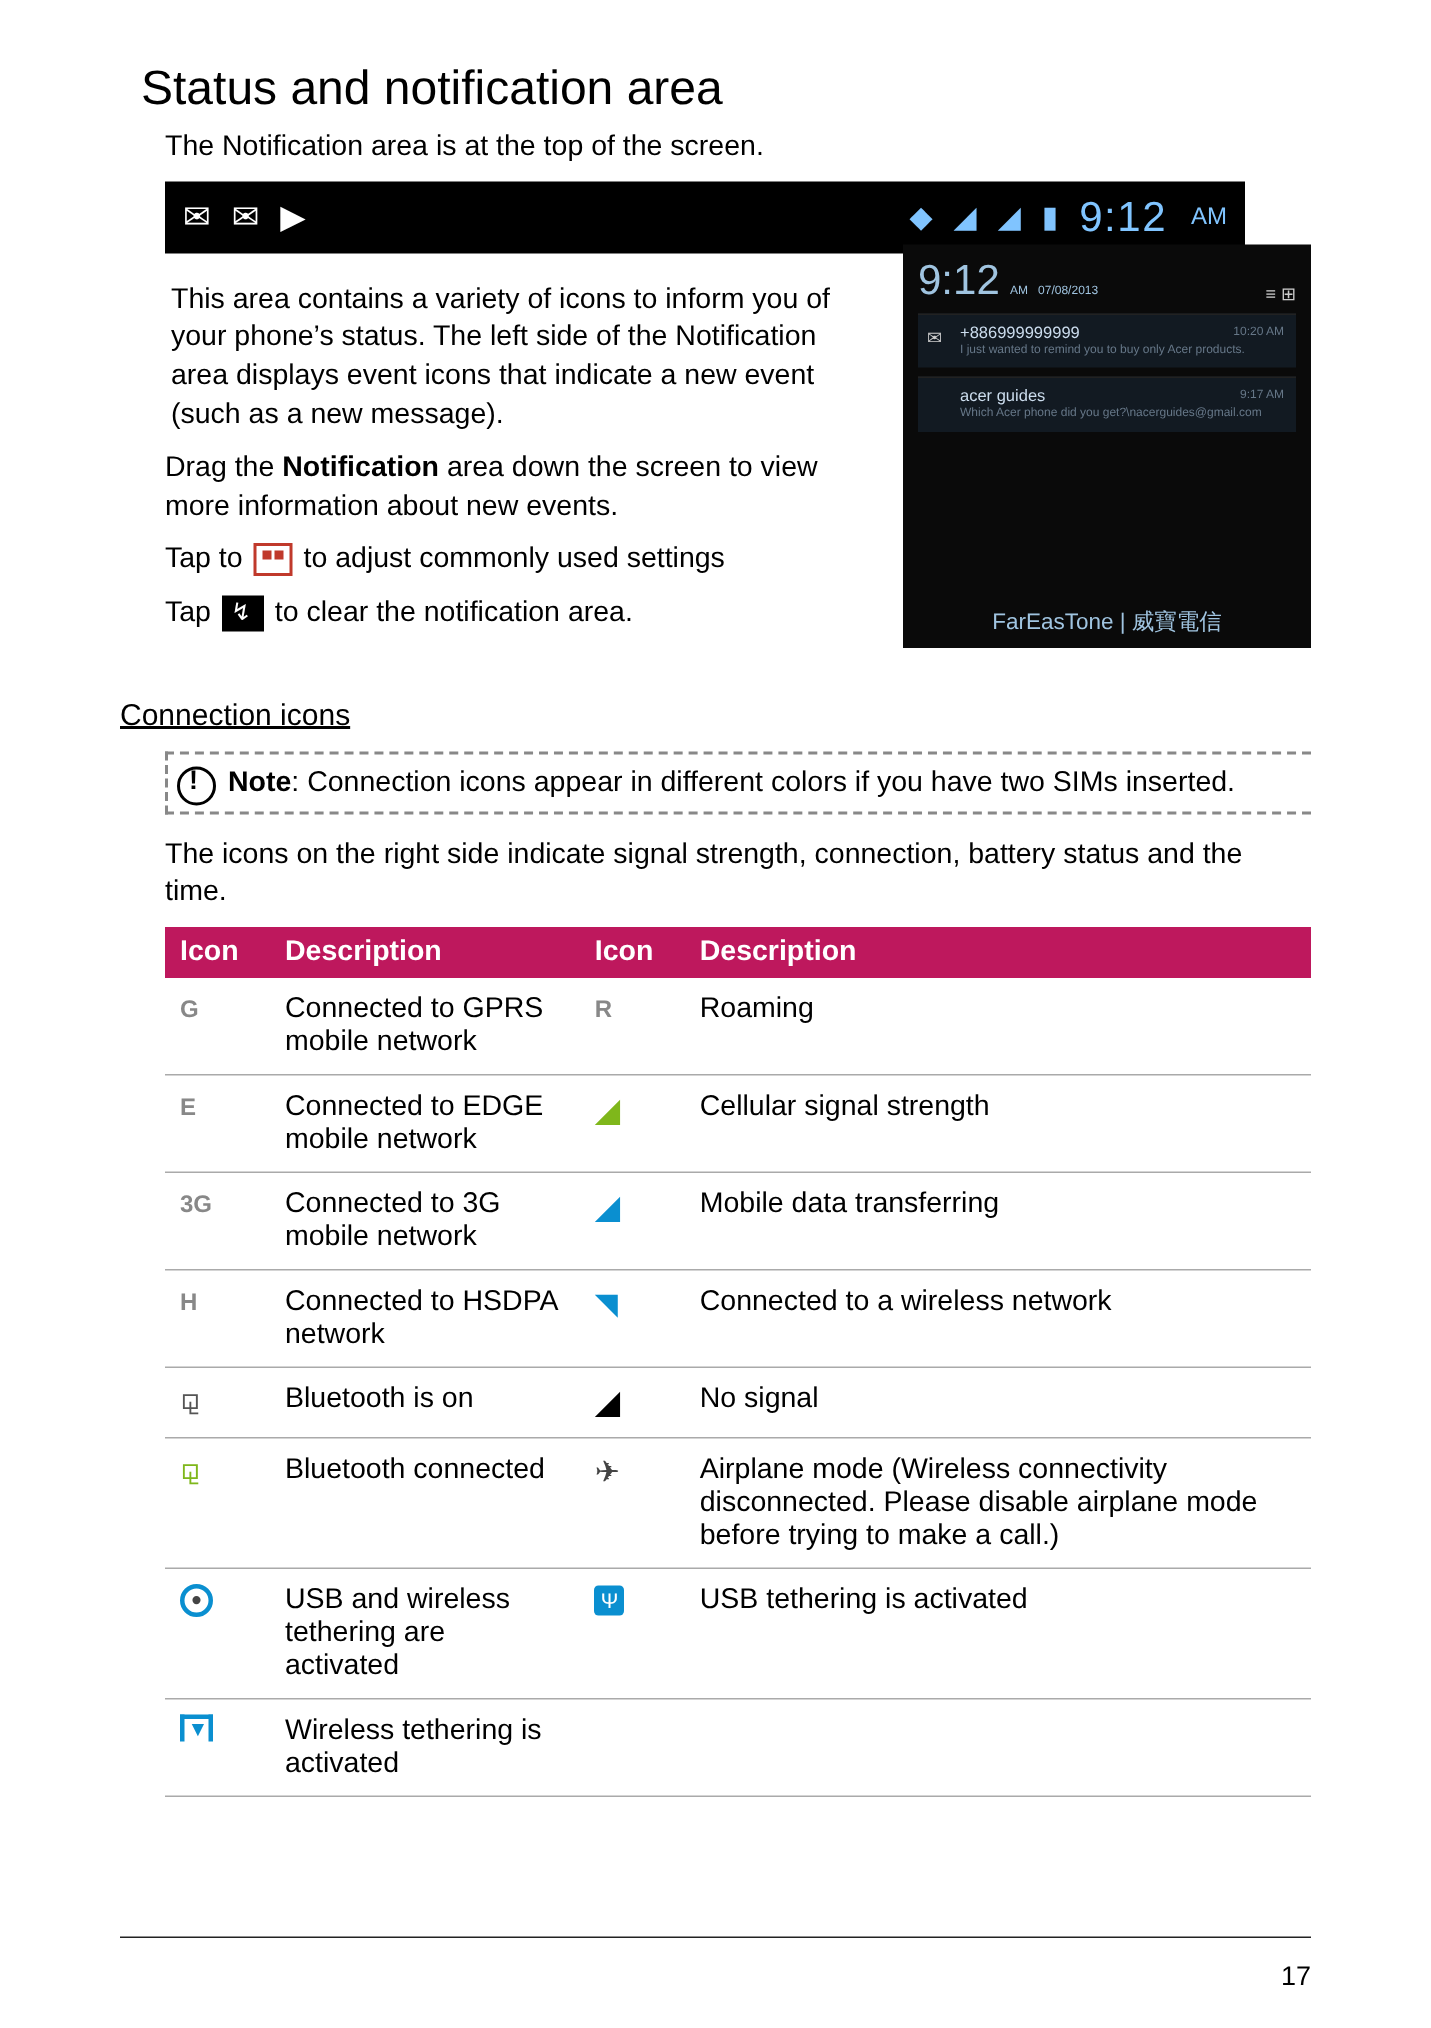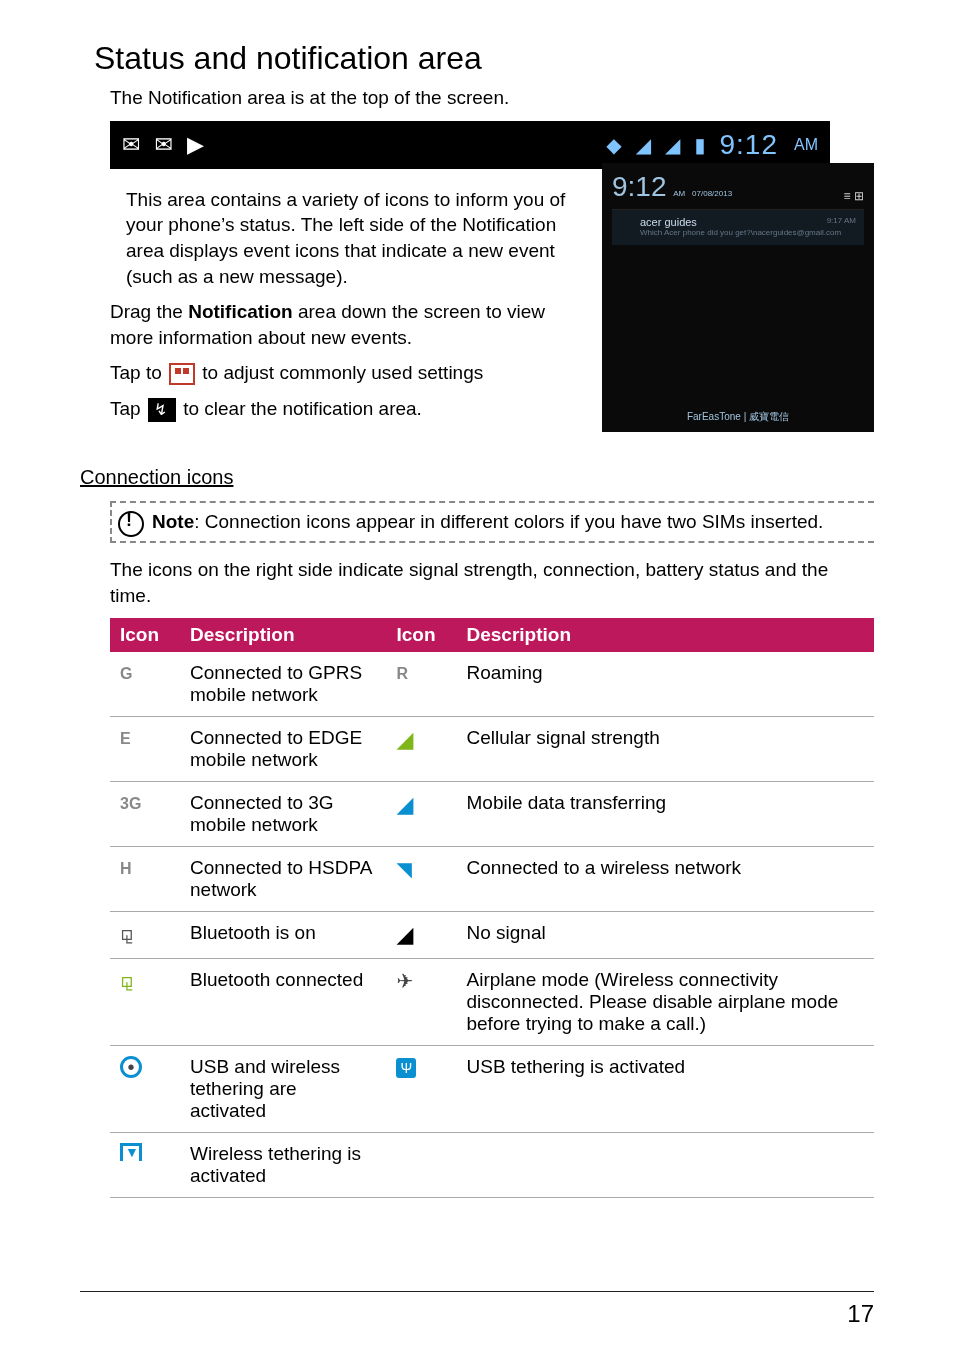--- a/index.html
+++ b/index.html
@@ -50,21 +50,21 @@
     margin-top:-18px;
   }
   .np-head { display:flex; justify-content:space-between; align-items:flex-end; }
   .np-time-big { font-size:28px; color:#a0c4e0; }
   .np-date { font-size:8px; color:#a0c4e0; margin-left:4px; }
   .np-item { border-top:1px solid #222; background:#121a22; padding:6px 8px 8px 28px; margin-top:6px; position:relative; }
   .np-item.first::before { content:"\2709"; position:absolute; left:6px; top:8px; color:#ccc; font-size:12px; }
   .np-title { color:#cde; font-size:11px; }
   .np-sub { color:#678; font-size:8px; line-height:1.2; }
   .np-ts { position:absolute; right:8px; top:6px; color:#678; font-size:8px; }
-  .np-foot { position:absolute; bottom:8px; left:0; right:0; text-align:center; font-size:10px; color:#a0c4e0; }
+  .np-foot { position:absolute; bottom:8px; left:0; right:0; text-align:center; font-size:15px; color:#a0c4e0; }
   .inline-icon {
     display:inline-block; vertical-align:middle; width:28px; height:24px; background:#000; margin:0 2px;
     position:relative;
   }
   .inline-icon.clear::after { content:"\21AF"; color:#fff; position:absolute; left:6px; top:1px; font-size:16px; }
   .inline-icon.settings {
     background:transparent; border:2px solid #c0392b; width:26px; height:22px;
   }
   .inline-icon.settings::before { content:""; position:absolute; left:4px; top:3px; width:6px; height:6px; background:#c0392b; }
   .inline-icon.settings::after { content:""; position:absolute; right:4px; top:3px; width:6px; height:6px; background:#c0392b; }
@@ -123,21 +123,21 @@
   .glyph-sig { color:#7fb71b; font-size:22px; }
   .glyph-sigx { color:#0a8fd0; font-size:22px; }
   .glyph-wifi { color:#0a8fd0; font-size:20px; }
   .glyph-nos { color:#000; font-size:22px; }
   .glyph-plane { color:#444; font-size:20px; }
   .glyph-usb { display:inline-block; background:#0a8fd0; color:#fff; font-size:14px; padding:2px 4px; border-radius:3px; }
   .glyph-teth { display:inline-flex; width:22px; height:22px; border:3px solid #0a8fd0; border-radius:50%; align-items:center; justify-content:center; }
   .glyph-teth::after { content:"\2022"; color:#444; font-size:20px; line-height:0; }
   .glyph-wteth { display:inline-block; width:22px; height:18px; border-top:3px solid #0a8fd0; border-left:3px solid #0a8fd0; border-right:3px solid #0a8fd0; position:relative; }
   .glyph-wteth::after { content:"\25BC"; color:#0a8fd0; position:absolute; left:2px; top:-2px; font-size:14px; }
-  .page-num { position:absolute; bottom:24px; right:80px; font-size:24px; }
+  .page-num { position:absolute; bottom:24px; right:80px; font-size:18px; }
   .hr-bottom { position:absolute; bottom:60px; left:80px; right:80px; border-top:1px solid #222; }
 </style>
 </head>
 <body>
 
 <div class="page">
 
   <h2 class="h-title">Status and notification area</h2>
 
   <p class="body-text">The Notification area is at the top of the screen.</p>
@@ -153,41 +153,46 @@
       <span class="sb-sig">◢</span>
       <span class="sb-sig">◢</span>
       <span class="sb-sig">▮</span>
       <span class="sb-time">9:12</span>
         <span class="sb-ampm">AM</span>
     </div>
   </div>
 
   <div class="split-wrap">
     <div class="split-left">
-      <p class="body-text" style="margin-left:46px">This area contains a variety of icons to inform you of your phone’s status. The left side of the Notification area displays event icons that indicate a new event (such as a new message).</p>
+      <p class="body-text" style="margin-left:34px">This area contains a variety of icons to inform you of your phone’s status. The left side of the Notification area displays event icons that indicate a new event (such as a new message).</p>
       <p class="body-text">
         <span>Drag the </span><b>Notification</b><span> area down the screen to view more information about new events.</span>
       </p>
       <p class="body-text">
         <span>Tap to </span><span class="inline-icon settings"></span><span> to adjust commonly used settings</span>
       </p>
       <p class="body-text">
         <span>Tap </span><span class="inline-icon clear"></span><span> to clear the notification area.</span>
       </p>
     </div>
 
     <div class="notif-panel">
       <div class="np-head">
         <div>
           <span class="np-time-big">9:12</span>
           <span class="np-date">AM</span>
           <span class="np-date">07/08/2013</span>
         </div>
         <div style="color:#ccc;font-size:12px">≡ ⊞</div>
       </div>
+      <div class="np-item first">
+        <div class="np-title">+886999999999</div>
+        <div class="np-sub">I just wanted to remind you to buy only Acer products.</div>
+        <div class="np-ts">10:20 AM</div>
+      </div>
       <div class="np-item">
         <div class="np-title">acer guides</div>
         <div class="np-sub">Which Acer phone did you get?\nacerguides@gmail.com</div>
         <div class="np-ts">9:17 AM</div>
       </div>
       <div class="np-foot">FarEasTone | 威寶電信</div>
     </div>
   </div>
 
   <h3 class="sub-title">Connection icons</h3>

